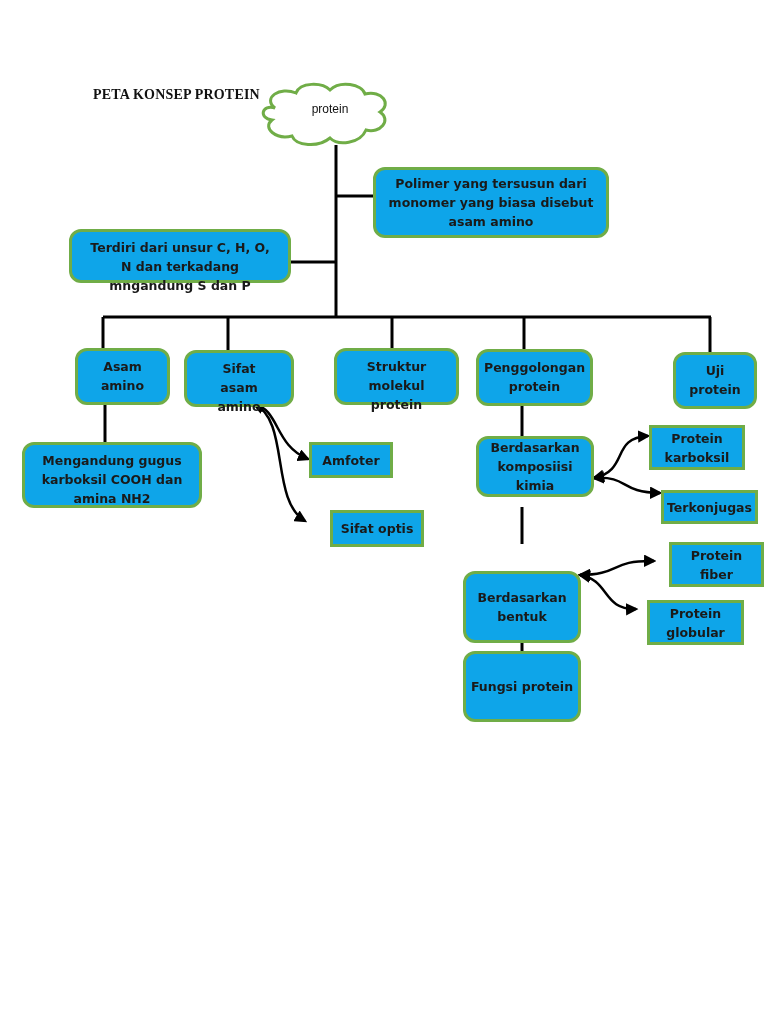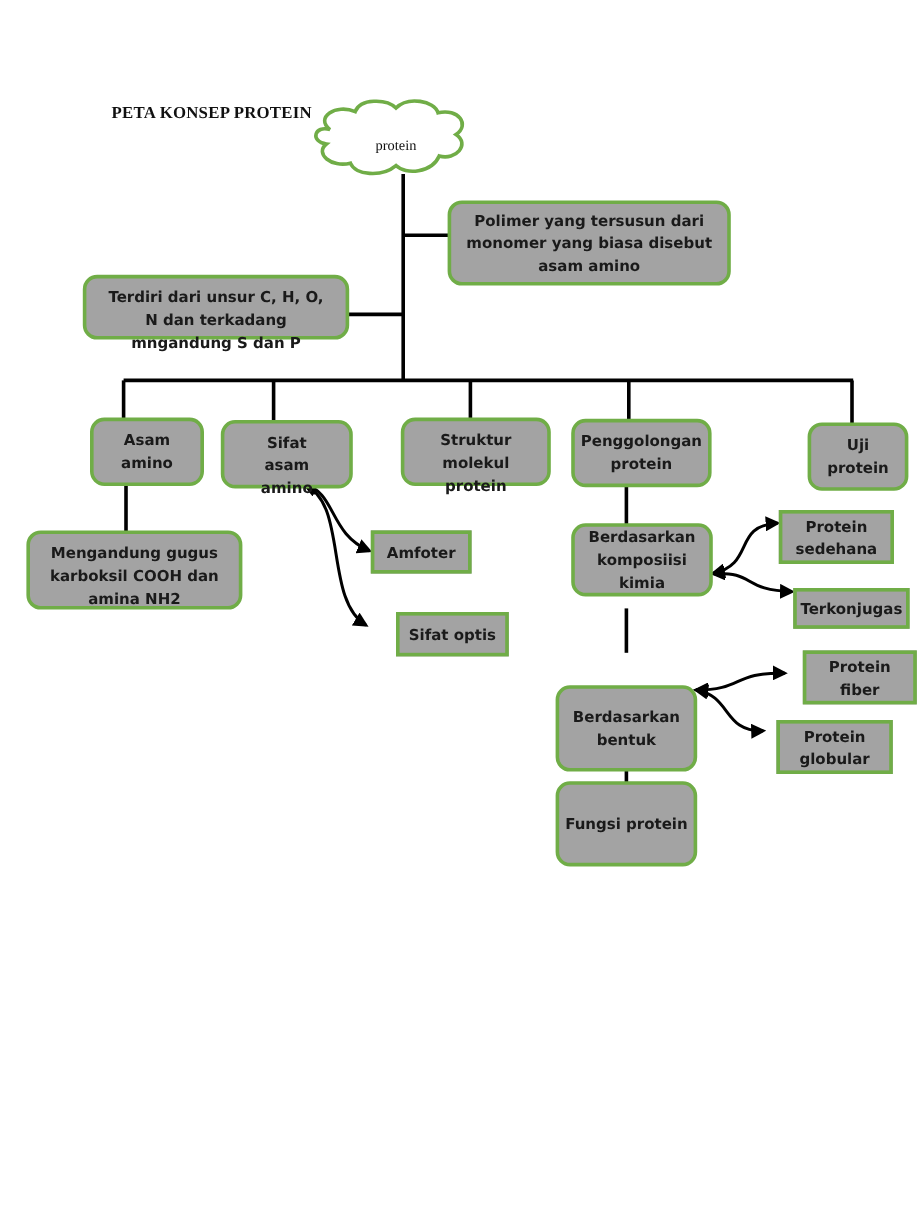--- a/index.html
+++ b/index.html
@@ -1,29 +1,29 @@
 <!DOCTYPE html>
 <html><head>
 <meta charset="utf-8">
 <style>
   html, body { margin: 0; padding: 0; background: #ffffff; }
   body { width: 768px; height: 1024px; position: relative; overflow: hidden;
          font-family: "Liberation Sans", "DejaVu Sans", sans-serif; color: #111; }
   .page-title { position: absolute; left: 93px; top: 87px; font-family: "Liberation Serif", serif;
                 font-weight: bold; font-size: 14px; letter-spacing: 0.2px; }
   svg.lines { position: absolute; left: 0; top: 0; }
-  .node { position: absolute; box-sizing: border-box; border: 3px solid #70ad47; background: #a3a3a3;
+  .node { position: absolute; box-sizing: border-box; border: 3px solid #70ad47; background: #0ea5e9;
           display: flex; align-items: center; justify-content: center; text-align: center;
           font-size: 12.5px; font-weight: bold; line-height: 19px; color: #1a1a1a;
           font-family: "DejaVu Sans", sans-serif; }
   .rounded { border-radius: 12px; }
   .square { border-radius: 0; }
   .node.top-text { align-items: flex-start; padding-top: 6px; }
   .cloud-label { position: absolute; left: 300px; top: 102px; width: 60px; text-align: center;
-                 font-family: Liberation Serif, serif; font-size: 12px; margin-top: 12px; }
+                 font-family: Liberation Sans, sans-serif; font-size: 12px; }
 </style>
 </head>
 <body>
 
 <div class="page-title">PETA KONSEP PROTEIN</div>
 
 <svg class="lines" width="768" height="1024">
   <defs>
     <marker id="arrow" viewBox="0 0 10 10" refX="8" refY="5" markerWidth="5" markerHeight="5" orient="auto-start-reverse">
       <path d="M0,0 L10,5 L0,10 z" fill="#000"></path>
@@ -66,20 +66,20 @@
 <div class="node rounded top-text" style="left:334px;top:348px;width:125px;height:57px;padding:6px 8px 0;">Struktur molekul protein</div>
 <div class="node rounded top-text" style="left:476px;top:349px;width:117px;height:57px;padding:6px 14px 0;">Penggolongan protein</div>
 <div class="node rounded top-text" style="left:673px;top:352px;width:84px;height:57px;padding:6px 14px 0;">Uji protein</div>
 
 <div class="node rounded top-text" style="left:22px;top:442px;width:180px;height:66px;padding:6px 14px 0;">Mengandung gugus karboksil COOH dan amina NH2</div>
 
 <div class="node square" style="left:309px;top:442px;width:84px;height:36px;">Amfoter</div>
 <div class="node square" style="left:330px;top:510px;width:94px;height:37px;">Sifat optis</div>
 
 <div class="node rounded" style="left:476px;top:436px;width:118px;height:61px;padding:0 14px;">Berdasarkan komposiisi kimia</div>
-<div class="node square" style="left:649px;top:425px;width:96px;height:45px;padding:0 16px;">Protein sedehana</div>
+<div class="node square" style="left:649px;top:425px;width:96px;height:45px;padding:0 16px;">Protein karboksil</div>
 <div class="node square" style="left:661px;top:490px;width:97px;height:34px;">Terkonjugas</div>
 
 <div class="node rounded" style="left:463px;top:543px;width:118px;height:72px;padding:0 16px;margin-top:28px;">Berdasarkan bentuk</div>
 <div class="node square" style="left:656px;top:542px;width:95px;height:45px;padding:0 20px;margin-left:13px;">Protein fiber</div>
 <div class="node square" style="left:647px;top:600px;width:97px;height:45px;padding:0 16px;">Protein globular</div>
 
 <div class="node rounded" style="left:463px;top:651px;width:118px;height:71px;">Fungsi protein</div>
 
 </body></html>

